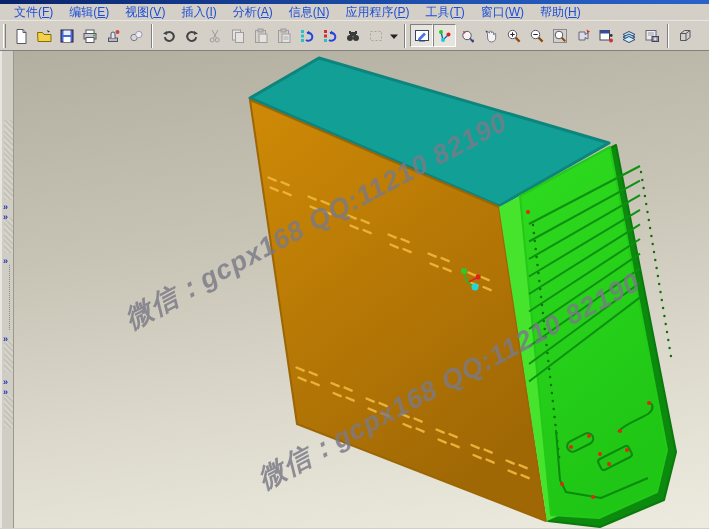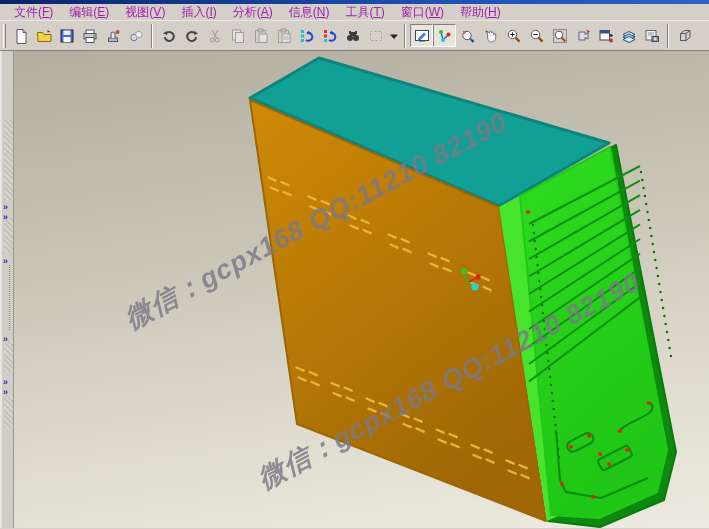--- a/index.html
+++ b/index.html
@@ -3,21 +3,21 @@
 <meta charset="utf-8">
 <style>
   html,body{margin:0;padding:0;background:#d4d0c8;}
   *{box-sizing:border-box;}
   #win{position:relative;width:709px;height:529px;overflow:hidden;
        font-family:"Liberation Sans",sans-serif;background:#d4d0c8;}
   
   #titlestrip{height:4px;background:linear-gradient(90deg,#0a246a,#1e50b0 60%,#2a62c8);}
   
   #menubar{height:17px;display:flex;align-items:center;padding-left:6px;
-           font-size:12px;color:#a21caf;border-bottom:1px solid #e8e6e0;}
+           font-size:12px;color:#1d4ed8;border-bottom:1px solid #e8e6e0;}
   .menu-item{padding:1px 8px;white-space:nowrap;cursor:default;}
   .menu-item u{text-decoration:underline;}
   
   #toolbar{height:30px;display:flex;align-items:center;padding-left:2px;
            border-bottom:1px solid #808080;background:#d4d0c8;}
   .grip{width:3px;height:24px;margin:0 3px 0 1px;border-left:1px solid #fff;
         border-right:1px solid #808080;}
   .sep{width:2px;height:24px;margin:0 4px;border-left:1px solid #808080;
        border-right:1px solid #ffffff;}
   .tb{width:23px;height:23px;display:flex;align-items:center;justify-content:center;
@@ -49,20 +49,21 @@
 <div id="win">
   <div id="titlestrip"></div>
 
   <div id="menubar">
       <span class="menu-item">文件(<u>F</u>)</span>
       <span class="menu-item">编辑(<u>E</u>)</span>
       <span class="menu-item">视图(<u>V</u>)</span>
       <span class="menu-item">插入(<u>I</u>)</span>
       <span class="menu-item">分析(<u>A</u>)</span>
       <span class="menu-item">信息(<u>N</u>)</span>
+      <span class="menu-item">应用程序(<u>P</u>)</span>
       <span class="menu-item">工具(<u>T</u>)</span>
       <span class="menu-item">窗口(<u>W</u>)</span>
       <span class="menu-item">帮助(<u>H</u>)</span>
     </div>
 
   <div id="toolbar">
       <div class="grip"></div>
       <button class="tb">
         <span>
           <svg width="16" height="16" viewBox="0 0 16 16">

